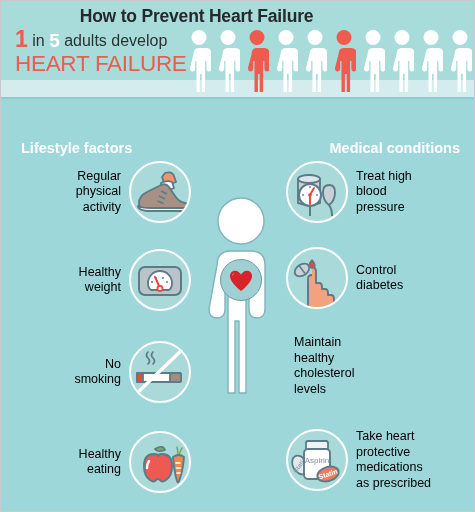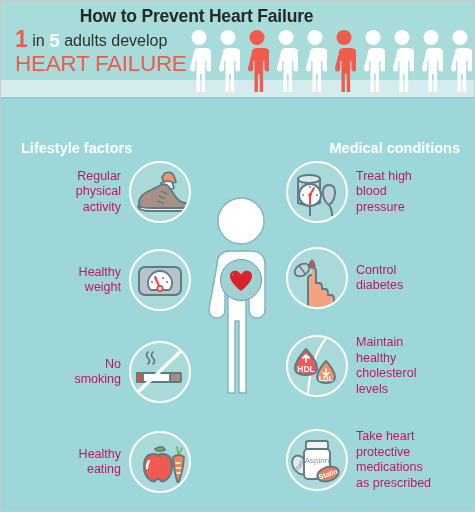--- a/index.html
+++ b/index.html
@@ -132,21 +132,21 @@
     width: 62px; height: 62px;
     flex: 0 0 62px;
     border-radius: 50%;
     background: #a9d9d8;
     border: 2.5px solid #ffffff;
     overflow: hidden;
   }
 
   .risk-label {
     font-size: 12.5px;
-    color: #be185d;
+    color: #000000;
     line-height: 15.5px;
     padding: 0 8px;
   }
   .risk-item.left  .risk-label { text-align: right; }
   .risk-item.right .risk-label { text-align: left; }
 
   
   .r-l1 { top: 160px; }
   .r-l2 { top: 248px; }
   .r-l3 { top: 340px; }
@@ -355,31 +355,20 @@
         <path d="M11 16.5 l6 8" stroke="#5b7b88" stroke-width="1.4"></path>
         <path d="M24 18 q4 0 4 5 v11 h3 q3 0 3 4 v2 h3 q3 0 3 4 v2 h3 q3 0 3 4 v6 q0 8-9 8 h-8 q-9 0-9-10 V30 q0-4 4-4" fill="#f2a27c" stroke="#5b7b88" stroke-width="1.9" stroke-linejoin="round"></path>
         <path d="M20 34 v12" fill="none" stroke="#5b7b88" stroke-width="1.5"></path>
         <path d="M24 11 q3 3 3 5 q0 3-3 3 q-3 0-3-3 q0-2 3-5 Z" fill="#e8453c" stroke="#5b7b88" stroke-width="1.3"></path>
       </svg>
     </div>
     <div class="risk-label">Control<br>diabetes</div>
   </div>
 
   <div class="risk-item right r-r3">
-    <div class="icon-circle">
-      <svg width="58" height="58" viewBox="0 0 58 58">
-        <path d="M42 -4 q-22 26-22 66" fill="none" stroke="#ffffff" stroke-width="2.2"></path>
-        <path d="M18 12 q11 12 11 19 q0 7-11 7 q-11 0-11-7 q0-7 11-19 Z" fill="#ec5a52" stroke="#5b7b88" stroke-width="1.9" stroke-linejoin="round"></path>
-        <path d="M18 25 l0 -7 M15 21 l3-3 l3 3" fill="none" stroke="#ffffff" stroke-width="1.8" stroke-linecap="round" stroke-linejoin="round"></path>
-        <text x="18" y="34.5" text-anchor="middle" font-family="Liberation Sans, sans-serif" font-size="8.5" font-weight="bold" fill="#ffffff">HDL</text>
-        <path d="M38 24 q9 10 9 16 q0 6-9 6 q-9 0-9-6 q0-6 9-16 Z" fill="#f0915f" stroke="#5b7b88" stroke-width="1.9" stroke-linejoin="round"></path>
-        <path d="M38 32 l0 7 M35 35.5 l3 3 l3-3" fill="none" stroke="#ffffff" stroke-width="1.6" stroke-linecap="round" stroke-linejoin="round"></path>
-        <text x="38" y="44" text-anchor="middle" font-family="Liberation Sans, sans-serif" font-size="7.5" font-weight="bold" fill="#ffffff">LDL</text>
-      </svg>
-    </div>
     <div class="risk-label">Maintain<br>healthy<br>cholesterol<br>levels</div>
   </div>
 
   <div class="risk-item right r-r4">
     <div class="icon-circle">
       <svg width="58" height="58" viewBox="0 0 58 58">
         <ellipse cx="12" cy="34" rx="7" ry="10" transform="rotate(-30 12 34)" fill="#e4eaec" stroke="#5b7b88" stroke-width="1.8"></ellipse>
         <text x="12" y="36" text-anchor="middle" transform="rotate(-55 12 34)" font-family="Liberation Sans, sans-serif" font-size="6.5" font-weight="bold" fill="#8fa5ad">Statin</text>
         <rect x="18" y="10" width="22" height="9" rx="2" fill="#eef3f4" stroke="#5b7b88" stroke-width="1.8"></rect>
         <rect x="16" y="18" width="26" height="30" rx="4" fill="#ffffff" stroke="#5b7b88" stroke-width="1.9"></rect>

